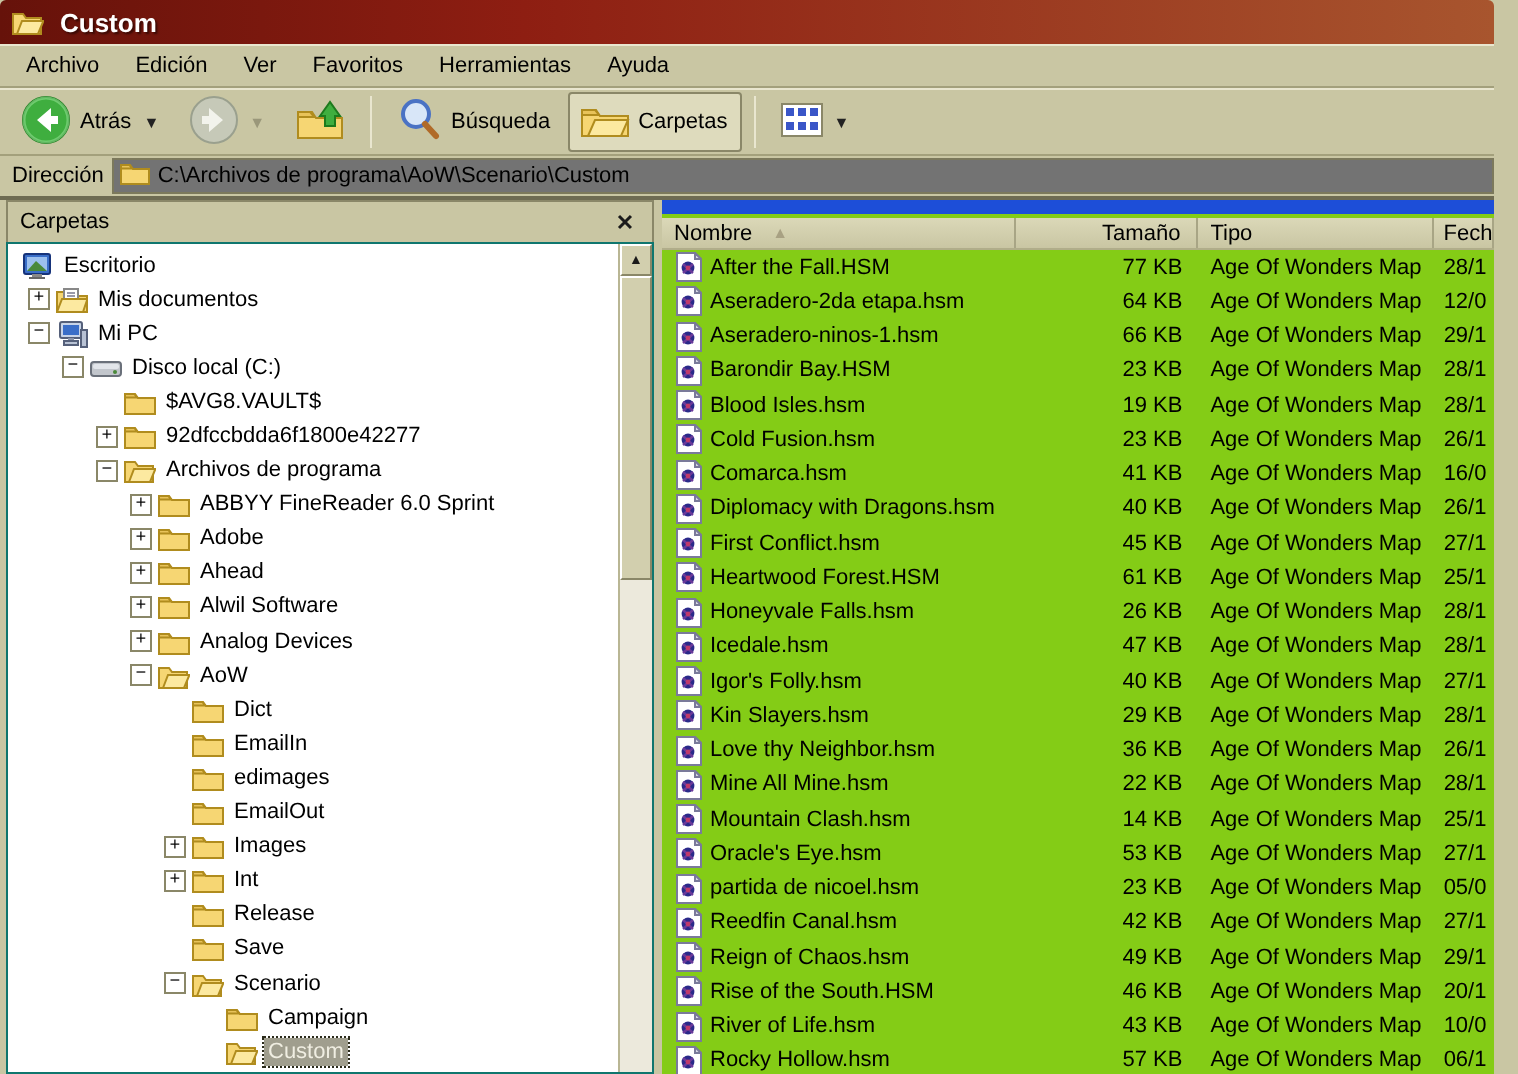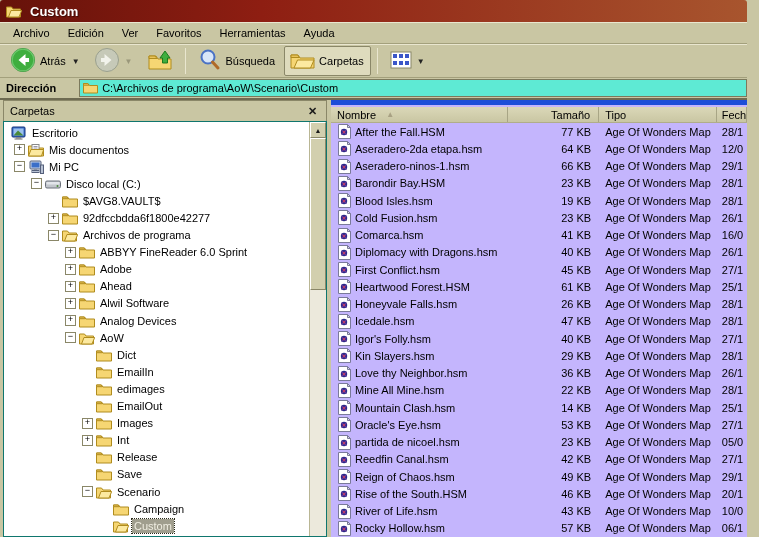--- a/index.html
+++ b/index.html
@@ -23,22 +23,22 @@
     display:flex; align-items:center; padding-left:4px; gap:2px; }
   .tbtn { display:flex; align-items:center; gap:4px; padding:2px 5px; height:30px; border:1px solid transparent; border-radius:2px; }
   .tbtn.pressed { background:#dedbbd; border:1px solid #8a8768; }
   .tbtn .lbl { padding-right:1px; }
   .drop { font-size:8px; color:#222; padding-left:1px; }
   .drop.dis { color:#9a977a; }
   .tsep { width:1px; height:26px; background:#a3a07c; border-right:1px solid #e9e6cf; margin:0 4px; }
 
   
   .addressbar { height:22px; background:#c9c6a3; border-bottom:2px solid #6e6b52; display:flex; align-items:center; padding:0 0 0 6px; }
-  .addr-label { padding-right:23px;font-weight:bold; }
-  .addr-input { flex:1; height:18px; background:#5eead4; border:1px solid #7c795c; display:flex; align-items:center; gap:4px; padding:0 3px; }
+  .addr-label { padding-right:4px; }
+  .addr-input { flex:1; height:18px; background:#737373; border:1px solid #7c795c; display:flex; align-items:center; gap:4px; padding:0 3px; }
 
   
   .main { position:absolute; top:100px; left:0; right:0; bottom:0; display:flex; background:#c9c6a3; }
   .left-edge { width:3px; background:#c9c6a3; }
 
   
   .folders { width:324px; display:flex; flex-direction:column; }
   .panel-header { height:21px; background:#c9c6a3; border:1px solid #8a8768; border-bottom:none;
     display:flex; align-items:center; justify-content:space-between; padding:0 6px; }
   .panel-close { width:15px; height:14px; display:flex; align-items:center; justify-content:center;
@@ -55,21 +55,21 @@
   
   .vscroll { position:absolute; top:0; right:0; bottom:0; width:17px; background:#ece9dc; border-left:1px solid #b9b694; }
   .sb-btn { height:16px; background:#d2cfae; border:1px solid #fff; border-right-color:#8a8768; border-bottom-color:#8a8768;
     display:flex; align-items:center; justify-content:center; font-size:7px; color:#1a1a1a; }
   .sb-thumb { position:absolute; top:16px; left:0; width:16px; height:152px; background:#d2cfae;
     border:1px solid #fff; border-right-color:#8a8768; border-bottom-color:#8a8768; }
 
   .divider { width:4px; background:#c9c6a3; }
 
   
-  .filelist { flex:1; background:#c4b5fd; border-top:5px solid #1d4ed8; position:relative; overflow:hidden; }
+  .filelist { flex:1; background:#84cc16; border-top:7px solid #1d4ed8; position:relative; overflow:hidden; }
   .list-header { position:absolute; top:2px; left:0; right:0; height:16px; display:flex;
     background:linear-gradient(#dbd8b8,#c9c6a3); border-bottom:1px solid #b0ad8a; }
   .hcell { display:flex; align-items:center; padding:0 6px; border-right:1px solid #a8a585; overflow:hidden; white-space:nowrap; }
   .hcell.num { justify-content:flex-end; }
   .sort-arrow { font-size:8px; color:#a8a183; margin-left:6px; }
   .rows { position:absolute; top:18px; left:0; right:0; }
   .frow { height:17.25px; display:flex; align-items:center; white-space:nowrap; }
   .fcell { padding:0 6px; overflow:hidden; }
   .c0 { width:182px; display:flex; align-items:center; gap:4px; }
   .c1 { width:94px; text-align:right; padding-right:8px; }

